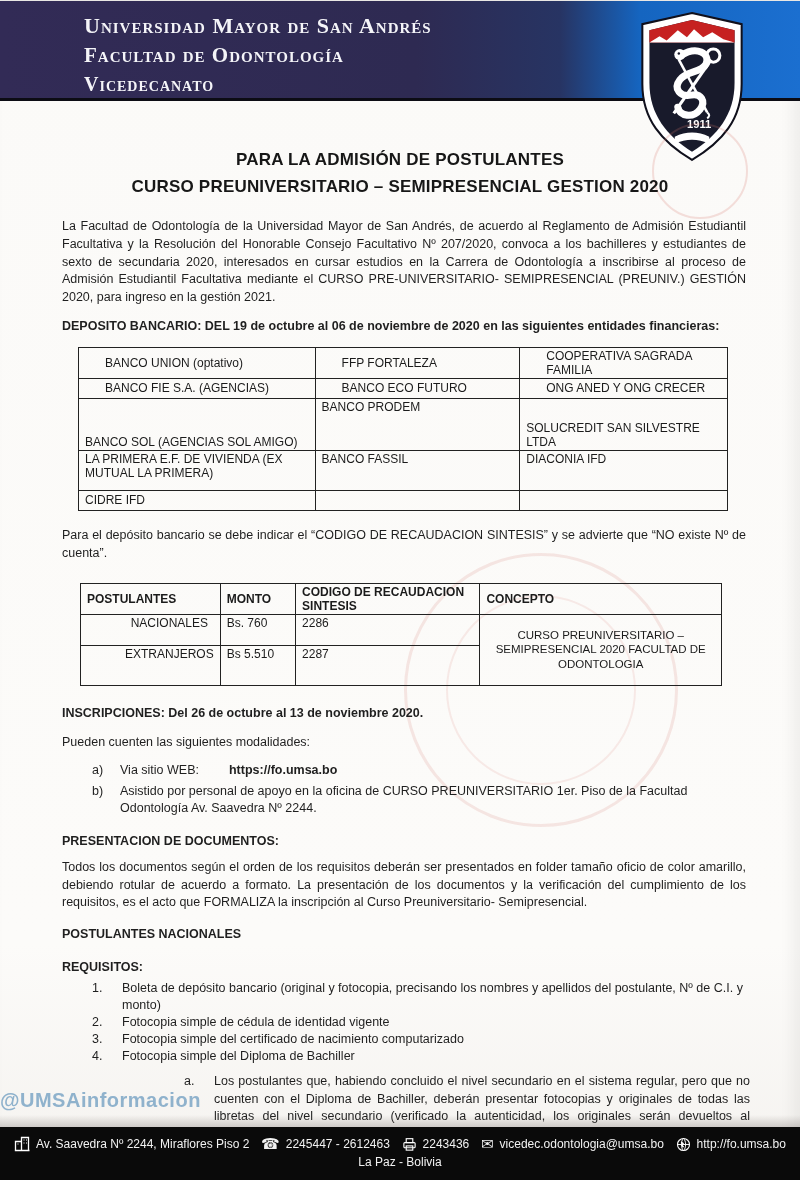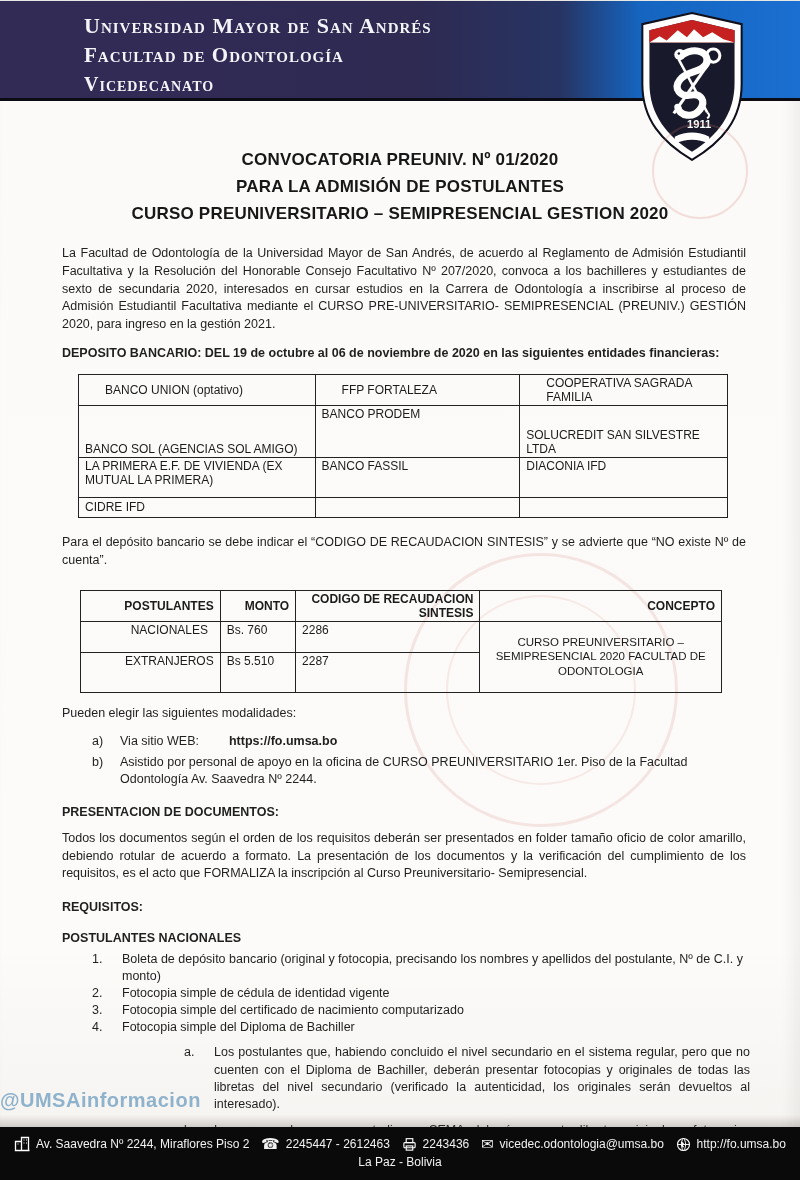--- a/index.html
+++ b/index.html
@@ -46,21 +46,21 @@
   .banks-table { margin:12px 0 0 78px; width:650px; }
   .banks-table td:nth-child(1){ width:237px; }
   .banks-table td:nth-child(2){ width:205px; }
   .banks-table td:nth-child(3){ width:208px; }
   .banks-table .r1 td,.banks-table .r2 td { height:20px;padding-left:26px; }
   .banks-table .r3 td { height:52px; }
   .banks-table .r4 td { height:40px; vertical-align:top; }
   .banks-table .r5 td { height:20px; }
   .va-b { vertical-align:bottom; } .va-t { vertical-align:top; }
   .fees-table { margin:20px 0 0 80px; width:642px; }
-  .fees-table th { font-weight:bold; text-align:right; height:21px; }
+  .fees-table th { font-weight:bold; text-align:left; height:21px; }
   .fees-table .c-post { width:112px; text-align:center; vertical-align:top;padding-left:44px; }
   .fees-table .c-monto { width:78px; text-align:left; vertical-align:top; }
   .fees-table .c-cod { width:196px; vertical-align:top; }
   .fees-table .c-conc { width:256px; text-align:center; vertical-align:middle;
     font-size:11.5px; line-height:14.5px; padding:2px 14px; }
   .fees-table .fr1 td { height:31px; }
   .fees-table .fr2 td { height:40px; }
   
   .mod-item { margin:11px 54px 0 92px; display:flex; line-height:17.5px; }
   .mod-item .mk { width:28px; flex:none; }
@@ -118,35 +118,39 @@
     </svg>
   </div>
 
   <div class="stamp-small"></div>
   <div class="stamp-outer"></div>
   <div class="stamp-inner"></div>
 
   <div class="content">
 
     <div class="title-block">
-      <div>CONVOCATORIA PREUNIV. Nº 01/2020</div>
       <div>PARA LA ADMISIÓN DE POSTULANTES</div>
       <div>CURSO PREUNIVERSITARIO – SEMIPRESENCIAL GESTION 2020</div>
     </div>
 
     <p class="para">La Facultad de Odontología de la Universidad Mayor de San Andrés, de acuerdo al Reglamento de Admisión Estudiantil Facultativa y la Resolución del Honorable Consejo Facultativo Nº 207/2020, convoca a los bachilleres y estudiantes de sexto de secundaria 2020, interesados en cursar estudios en la Carrera de Odontología a inscribirse al proceso de Admisión Estudiantil Facultativa mediante el CURSO PRE-UNIVERSITARIO- SEMIPRESENCIAL (PREUNIV.)  GESTIÓN 2020, para ingreso en la gestión 2021.</p>
 
     <div class="bold-line">DEPOSITO BANCARIO:  DEL  19 de octubre al 06 de noviembre de 2020 en las siguientes entidades financieras:</div>
 
     <table class="banks-table">
       <tbody>
           <tr class="r1">
         <td>BANCO UNION (optativo)</td>
         <td>FFP FORTALEZA</td>
         <td>COOPERATIVA SAGRADA FAMILIA</td>
+      </tr>
+      <tr class="r2">
+        <td>BANCO FIE S.A. (AGENCIAS)</td>
+        <td>BANCO ECO FUTURO</td>
+        <td>ONG ANED Y ONG CRECER</td>
       </tr>
       <tr class="r3">
         <td class="va-b">BANCO SOL (AGENCIAS SOL AMIGO)</td>
         <td class="va-t">BANCO PRODEM</td>
         <td class="va-b">SOLUCREDIT SAN SILVESTRE LTDA</td>
       </tr>
       <tr class="r4">
         <td>LA PRIMERA E.F. DE VIVIENDA (EX MUTUAL LA PRIMERA)</td>
         <td>BANCO FASSIL</td>
         <td>DIACONIA IFD</td>
@@ -176,37 +180,38 @@
         <td class="c-conc" rowspan="2">CURSO PREUNIVERSITARIO – SEMIPRESENCIAL  2020 FACULTAD DE ODONTOLOGIA</td>
       </tr>
       <tr class="fr2">
         <td class="c-post">EXTRANJEROS</td>
         <td class="c-monto">Bs 5.510</td>
         <td class="c-cod">2287</td>
       </tr>
     </tbody>
       </table>
 
-    <p class="para" style="margin-top:12px">Pueden elegir las siguientes modalidades:</p>
+    <div class="bold-line" style="margin-top:18px">INSCRIPCIONES: Del 26 de octubre al 13 de noviembre 2020.</div>
+    <p class="para" style="margin-top:12px">Pueden cuenten las siguientes modalidades:</p>
 
     <div class="mod-item">
       <span class="mk">a)</span>
       <span>Via sitio WEB:</span>
       <span class="mod-url">https://fo.umsa.bo</span>
     </div>
     <div class="mod-item" style="margin-top:3px">
       <span class="mk">b)</span>
       <span>Asistido por personal de apoyo en la oficina de CURSO PREUNIVERSITARIO 1er. Piso de la Facultad Odontología Av. Saavedra Nº 2244.</span>
     </div>
 
     <div class="bold-line" style="margin-top:14px">PRESENTACION DE DOCUMENTOS:</div>
     <p class="para" style="margin-top:9px">Todos los documentos según el orden de los requisitos deberán ser presentados en folder tamaño oficio de color amarillo, debiendo rotular de acuerdo a formato.  La presentación de los documentos y la verificación del cumplimiento de los requisitos, es el acto que FORMALIZA la inscripción al Curso Preuniversitario- Semipresencial.</p>
 
+    <div class="bold-line" style="margin-top:13px">POSTULANTES NACIONALES</div>
     <div class="bold-line" style="margin-top:15px">REQUISITOS:</div>
-    <div class="bold-line" style="margin-top:13px">POSTULANTES NACIONALES</div>
 
     <div class="num-list">
       <div class="num-item">
         <span class="mk">1.</span>
         <span>Boleta de depósito bancario (original y fotocopia, precisando los nombres y apellidos del postulante,  Nº de C.I. y monto)</span>
       </div>
       <div class="num-item">
         <span class="mk">2.</span>
         <span>Fotocopia simple de cédula de identidad vigente</span>
       </div>

